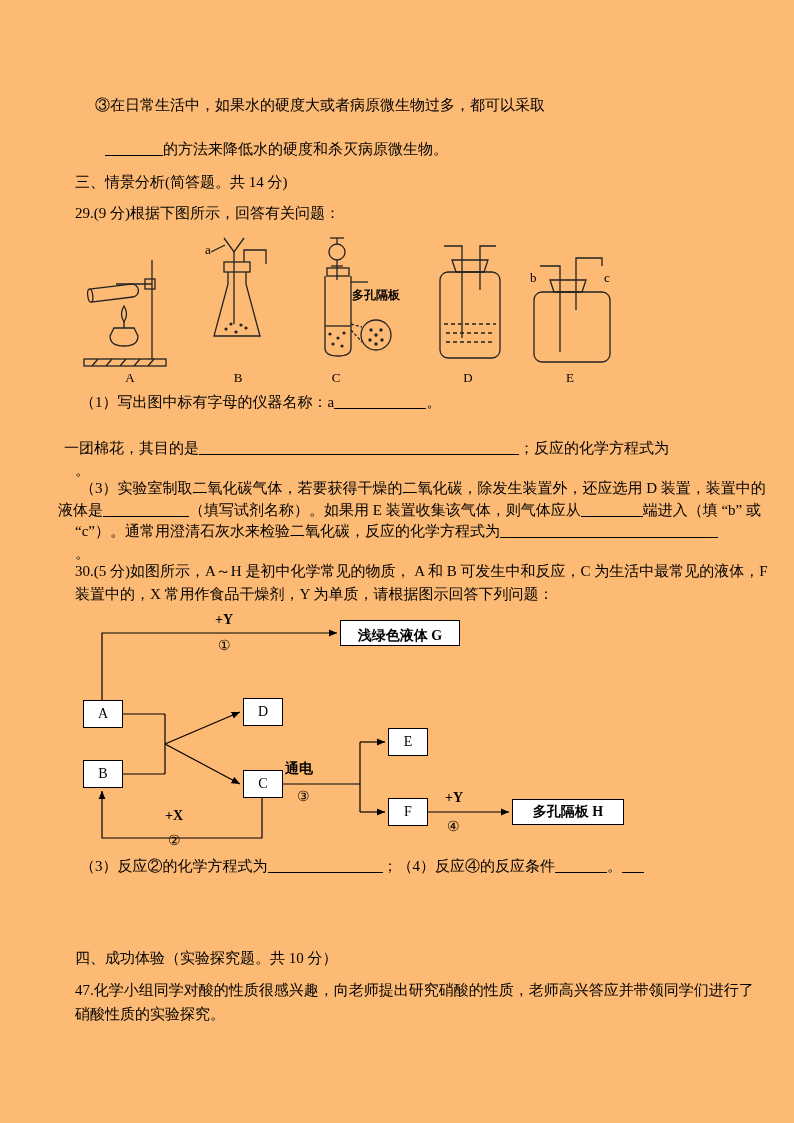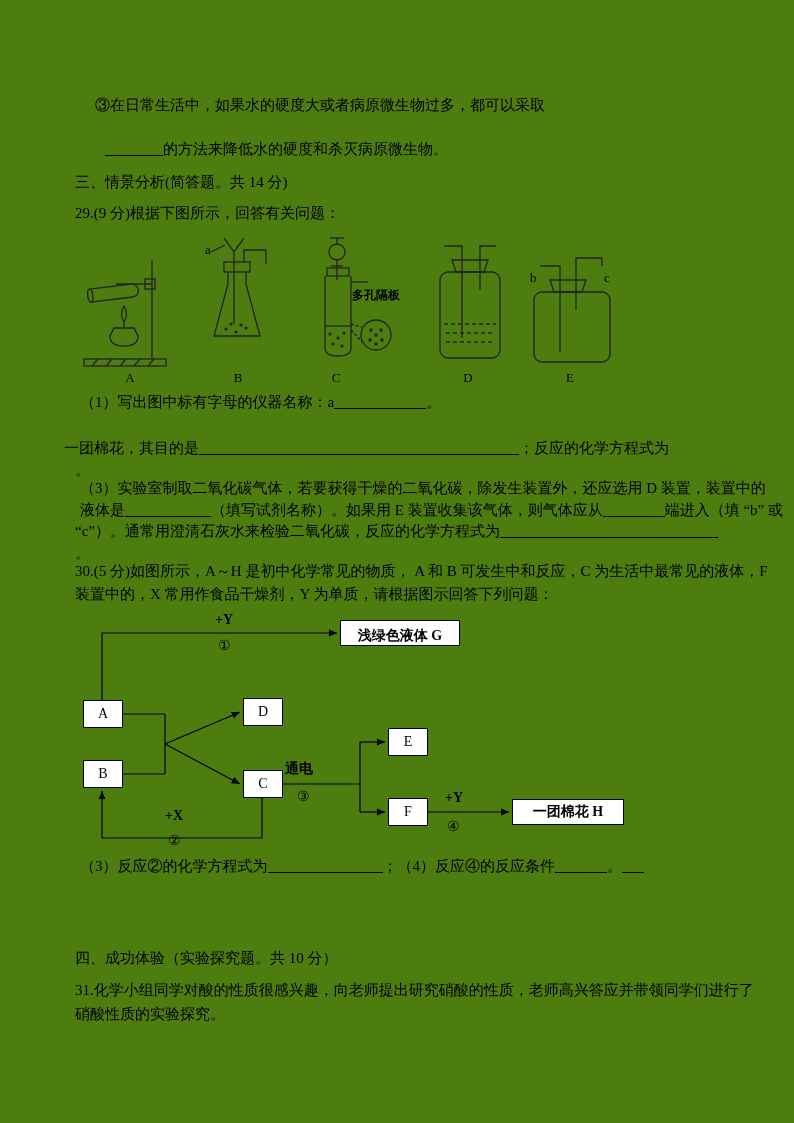--- a/index.html
+++ b/index.html
@@ -1,19 +1,19 @@
 <!DOCTYPE html>
 <html><head>
 <meta charset="utf-8">
 <style>
   html,body{margin:0;padding:0;background:#ffffff;}
   .page{
     position:relative;
     width:794px;height:1123px;
-    background:#4d7c0f;
+    background:#fdba74;
     font-family:"Liberation Serif","DejaVu Serif",serif;
     font-size:15px;color:#000;
     overflow:hidden;
   }
   .tline{position:absolute;white-space:nowrap;line-height:20px;}
   .blank{display:inline-block;border-bottom:1px solid #000;height:14px;vertical-align:-2px;}
   .flow{position:absolute;}
   .fbox{
     position:absolute;border:1px solid #000;background:#fff;
     display:flex;align-items:center;justify-content:center;
@@ -146,21 +146,21 @@
   <div class="tline" style="left:64px;top:438px;">
     <span>一团棉花，其目的是</span><span class="blank" style="width:320px;"></span><span>；反应的化学方程式为</span>
   </div>
   <div class="tline" style="left:75px;top:460px;">
     <span>。</span>
   </div>
 
   <div class="tline" style="left:80px;top:478px;">
     <span>（3）实验室制取二氧化碳气体，若要获得干燥的二氧化碳，除发生装置外，还应选用 D 装置，装置中的</span>
   </div>
-  <div class="tline" style="left:80px;top:500px;">
+  <div class="tline" style="left:58px;top:500px;">
     <span>液体是</span><span class="blank" style="width:86px;"></span><span>（填写试剂名称）。如果用 E 装置收集该气体，则气体应从</span><span class="blank" style="width:62px;"></span><span>端进入（填 “b” 或</span>
   </div>
   <div class="tline" style="left:75px;top:521px;">
     <span>“c”）。通常用澄清石灰水来检验二氧化碳，反应的化学方程式为</span><span class="blank" style="width:218px;"></span>
   </div>
   <div class="tline" style="left:75px;top:543px;">
     <span>。</span>
   </div>
 
   <div class="tline" style="left:75px;top:561px;">
@@ -207,21 +207,21 @@
     <div class="fbox" style="left:168px;top:160px;width:38px;height:26px;">
         <span>C</span>
       </div>
     <div class="fbox" style="left:313px;top:118px;width:38px;height:26px;">
         <span>E</span>
       </div>
     <div class="fbox" style="left:313px;top:188px;width:38px;height:26px;">
         <span>F</span>
       </div>
     <div class="fbox big" style="left:437px;top:189px;width:110px;height:24px;">
-        <span>一团棉花  H</span>
+        <span>多孔隔板  H</span>
       </div>
 
     <div class="flbl b" style="left:140px;top:2px;">+Y</div>
     <div class="flbl" style="left:143px;top:27px;">①</div>
     <div class="flbl b" style="left:210px;top:150px;">通电</div>
     <div class="flbl" style="left:222px;top:178px;">③</div>
     <div class="flbl b" style="left:90px;top:198px;">+X</div>
     <div class="flbl" style="left:93px;top:222px;">②</div>
     <div class="flbl b" style="left:370px;top:180px;">+Y</div>
     <div class="flbl" style="left:372px;top:208px;">④</div>
@@ -229,19 +229,19 @@
 
   <div class="tline" style="left:80px;top:856px;">
     <span>（3）反应②的化学方程式为</span><span class="blank" style="width:115px;"></span><span>；（4）反应④的反应条件</span><span class="blank" style="width:52px;"></span><span>。</span><span class="blank" style="width:22px;"></span>
   </div>
 
   <div class="tline" style="left:75px;top:948px;">
     <span>四、成功体验（实验探究题。共 10 分）</span>
   </div>
 
   <div class="tline" style="left:75px;top:980px;">
-    <span>31.化学小组同学对酸的性质很感兴趣，向老师提出研究硝酸的性质，老师高兴答应并带领同学们进行了</span>
+    <span>47.化学小组同学对酸的性质很感兴趣，向老师提出研究硝酸的性质，老师高兴答应并带领同学们进行了</span>
   </div>
   <div class="tline" style="left:75px;top:1004px;">
     <span>硝酸性质的实验探究。</span>
   </div>
 
 </div>
 
 </body></html>

